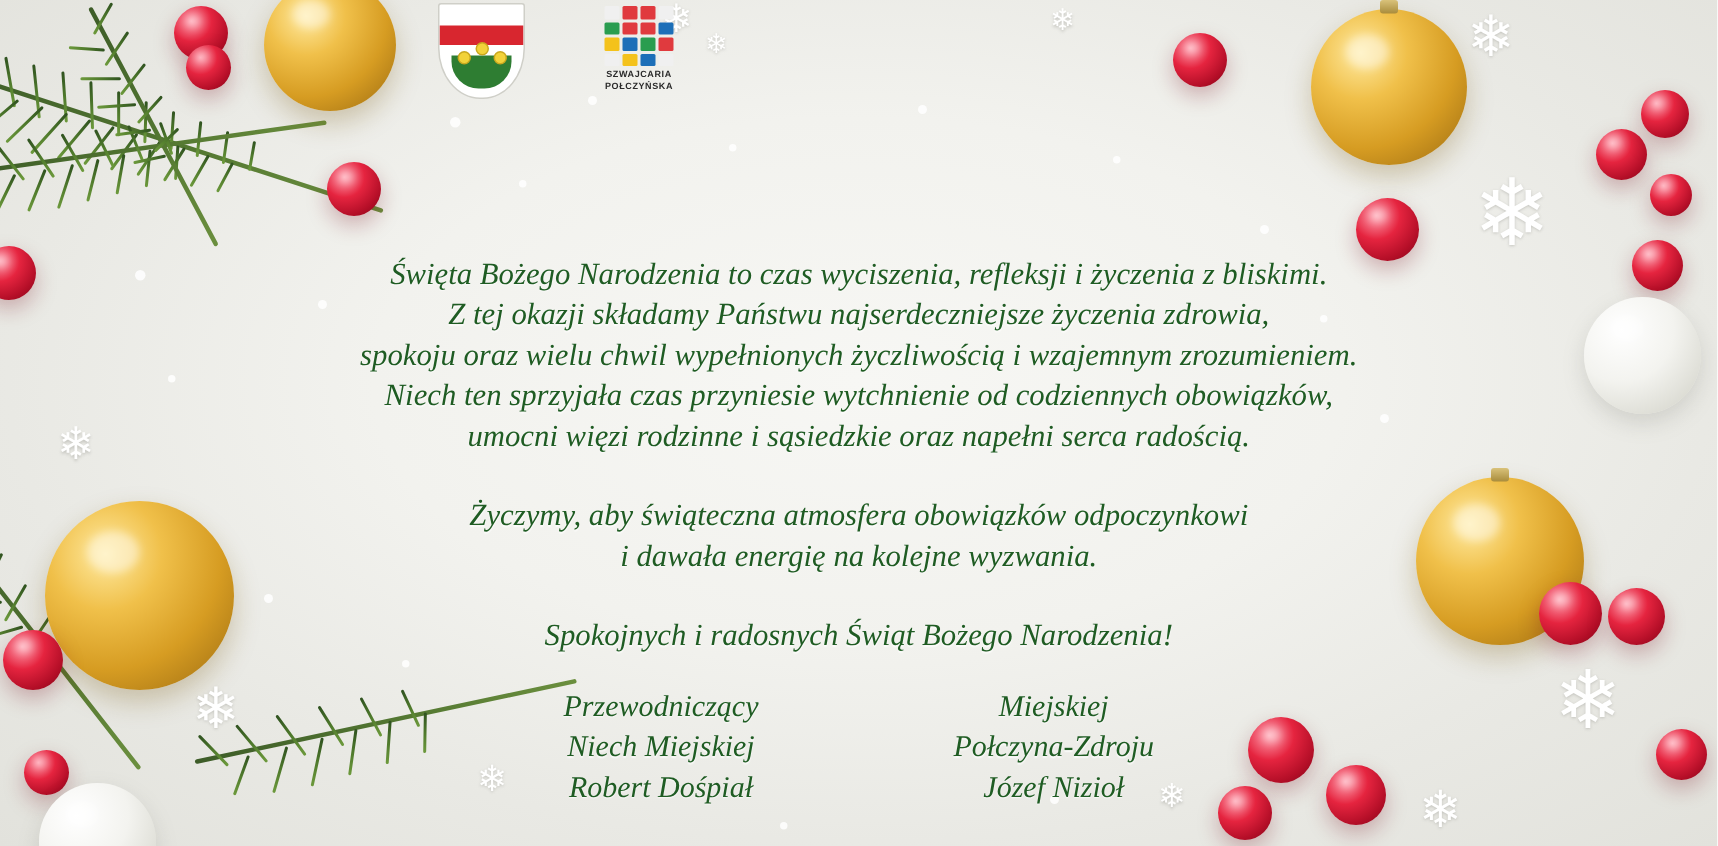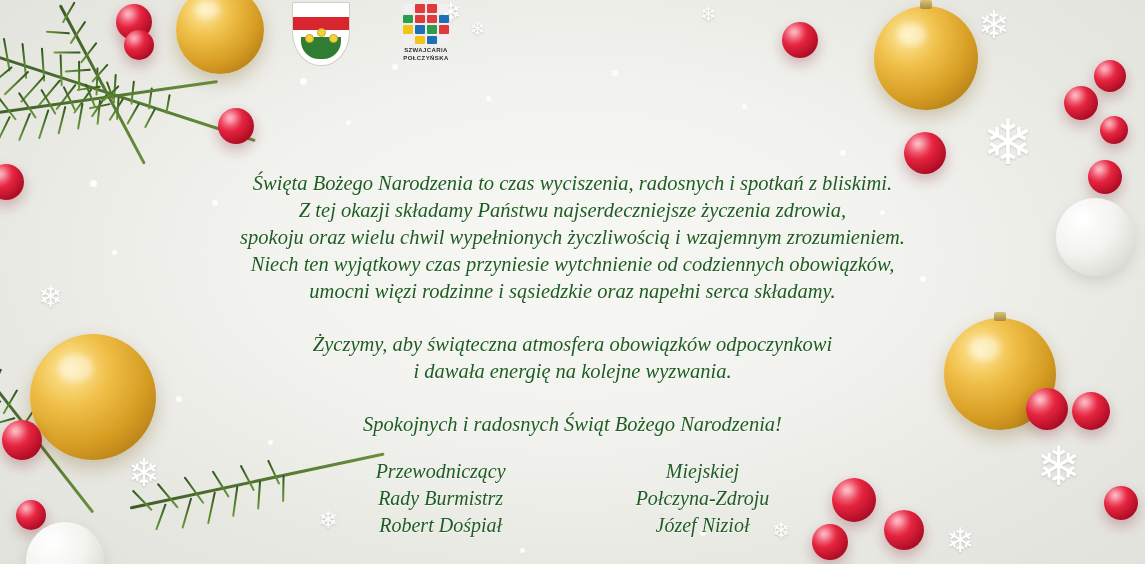--- a/index.html
+++ b/index.html
@@ -353,40 +353,40 @@
           <i style="background:#f4c21b"></i>
           <i style="background:#1d6fb8"></i>
           <i style="background:#f0f0f0"></i>
       </div>
       <div class="cap-text">SZWAJCARIA</div>
       <div class="cap-text">POŁCZYŃSKA</div>
     </div>
   </div>
 
   <div class="message">
-    <p class="para">Święta Bożego Narodzenia to czas wyciszenia, radosnych i spotkań z bliskimi.</p>
+    <p class="para">Święta Bożego Narodzenia to czas wyciszenia, refleksji i życzenia z bliskimi.</p>
     <p class="para">Z tej okazji składamy Państwu najserdeczniejsze życzenia zdrowia,</p>
     <p class="para">spokoju oraz wielu chwil wypełnionych życzliwością i wzajemnym zrozumieniem.</p>
-    <p class="para">Niech ten wyjątkowy czas przyniesie wytchnienie od codziennych obowiązków,</p>
-    <p class="para">umocni więzi rodzinne i sąsiedzkie oraz napełni serca składamy.</p>
+    <p class="para">Niech ten sprzyjała czas przyniesie wytchnienie od codziennych obowiązków,</p>
+    <p class="para">umocni więzi rodzinne i sąsiedzkie oraz napełni serca radością.</p>
 
     <div class="gap-1"></div>
 
     <p class="para">Życzymy, aby świąteczna atmosfera obowiązków odpoczynkowi</p>
     <p class="para">i dawała energię na kolejne wyzwania.</p>
 
     <div class="gap-2"></div>
 
     <p class="para">Spokojnych i radosnych Świąt Bożego Narodzenia!</p>
   </div>
 
   <div class="signatures">
     <div class="sig">
       <div>Przewodniczący</div>
-      <div>Rady Burmistrz</div>
+      <div>Niech Miejskiej</div>
       <div>Robert Dośpiał</div>
     </div>
     <div class="sig">
       <div>Miejskiej</div>
       <div>Połczyna-Zdroju</div>
       <div>Józef Nizioł</div>
     </div>
   </div>
 
 </div>

